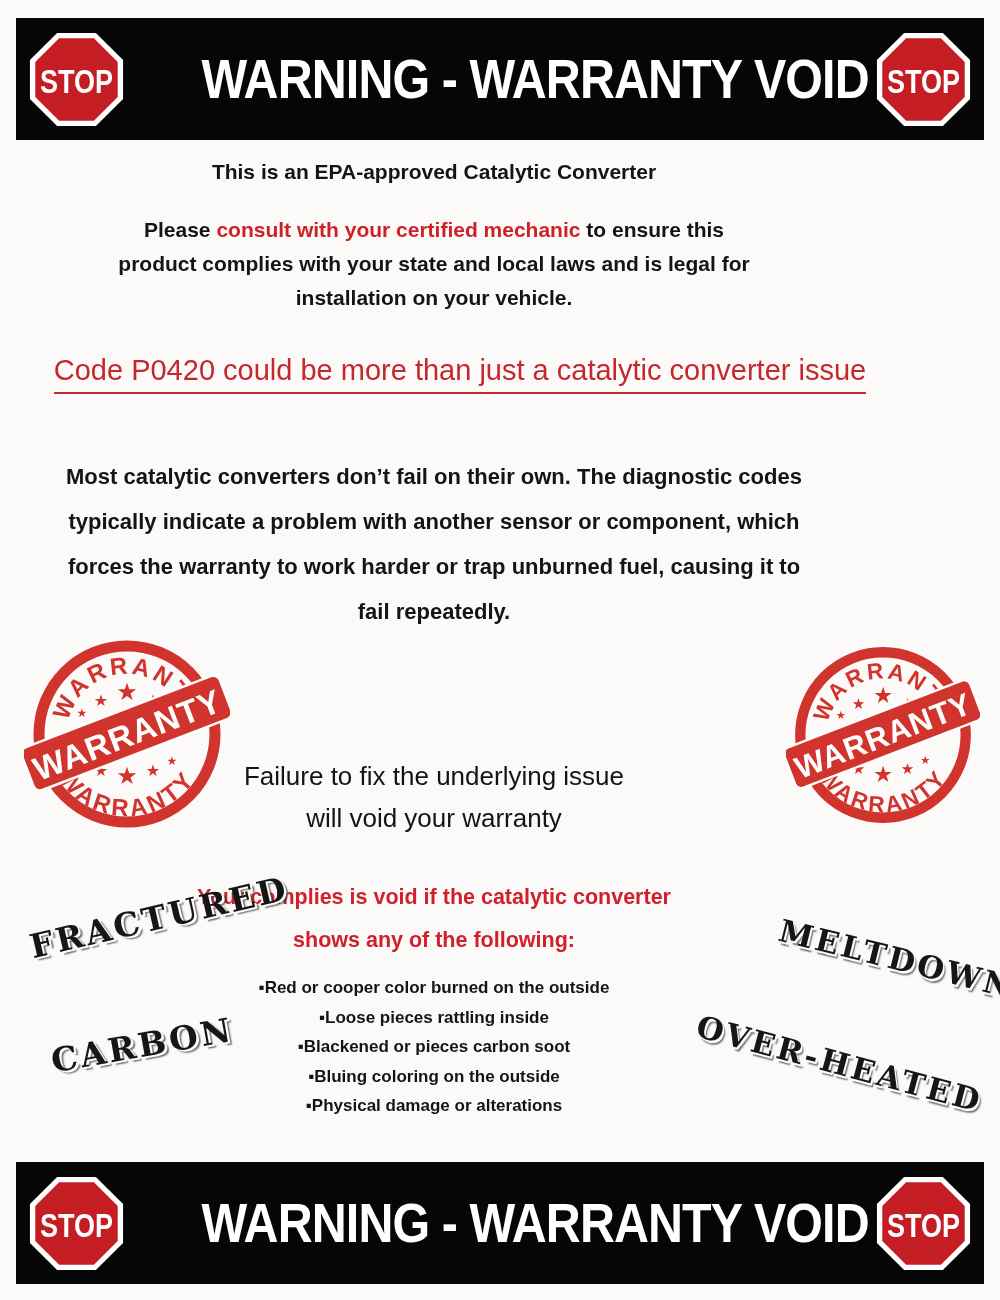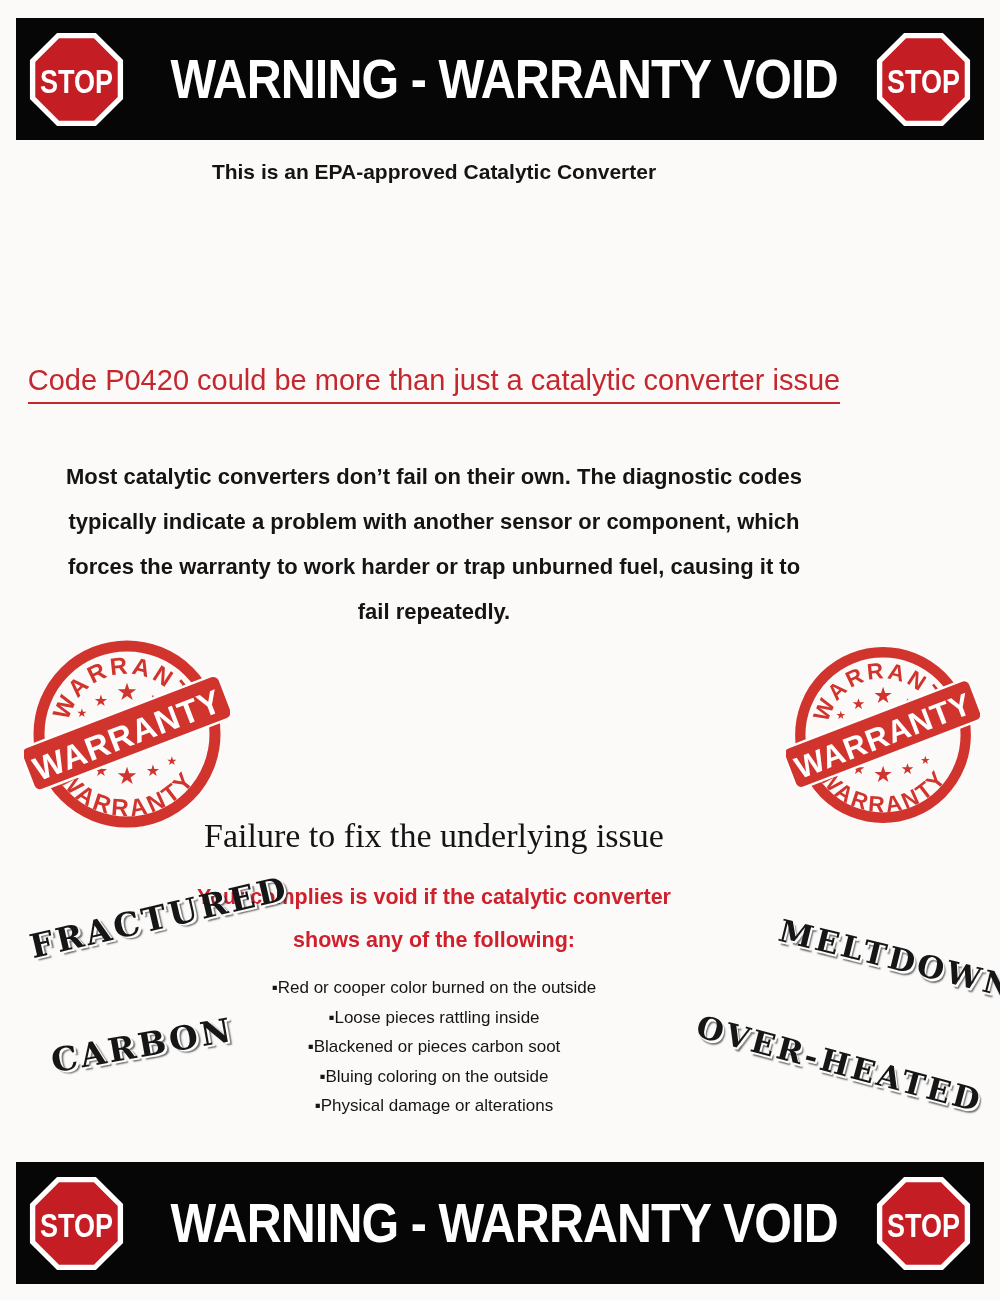--- a/index.html
+++ b/index.html
@@ -9,51 +9,51 @@
   .page { position:relative; width:1000px; height:1300px; background:#fbfaf9; overflow:hidden;padding-left:31px; }
 
   
   .banner {
     position:absolute; left:16px; width:968px; height:122px;
     background:#060606; display:flex; align-items:center;
     justify-content:space-between; padding:0 12px;
   }
   .banner.top { top:18px; }
   .banner.bottom { top:1162px; }
-  .banner-title-wrap { flex:1; text-align:right; overflow:hidden; }
+  .banner-title-wrap { flex:1; text-align:right; overflow:hidden;margin-left:31px; }
   .banner-title {
     display:inline-block; color:#ffffff; font-weight:800; font-size:55px;
     letter-spacing:-1px; transform:scaleX(.88); white-space:nowrap;
   }
   .stop-svg { width:97px; height:97px; flex:0 0 auto; }
 
   
   .cline { width:100%; text-align:center; }
   .block { position:absolute; left:0; width:868px; text-align:center; color:#141414; }
 
   .epa-line { top:160px; font-size:21px; font-weight:700; }
 
   .mechanic { top:213px; font-size:21px; font-weight:700; line-height:34px; }
   .red-inline { color:#ce2127; }
 
-  .heading { top:364px; }
+  .heading { top:354px;margin-left:26px; }
   .heading span {
     display:inline-block; color:#c4272d; font-size:29px; font-weight:400;
     border-bottom:2px solid #c4272d; padding-bottom:5px;
   }
 
   .diagnostics { top:454px; font-size:22px; font-weight:700; line-height:45px; }
 
   .recommend { top:641px; font-size:21.5px; font-weight:700; line-height:45px; }
 
-  .failure { top:815px; font-size:34px; font-weight:400; line-height:42px;font-family:Liberation Serif, serif; }
+  .failure { top:755px; font-size:26px; font-weight:400; line-height:42px; }
 
   .void-notice { top:876px; font-size:21.5px; font-weight:700; line-height:43px; color:#d0202c; }
 
-  .bullets { top:973px; list-style:none; font-size:17px; font-weight:400; line-height:29.5px; }
+  .bullets { top:973px; list-style:none; font-size:17px; font-weight:700; line-height:29.5px; }
 
   
   .deco {
     position:absolute; font-family:"DejaVu Serif", serif; font-weight:700;
     color:#161616; letter-spacing:3px; white-space:nowrap;
     text-shadow:2px 2px 0 #ffffff, 3.5px 3.5px 1.5px rgba(40,40,40,.65);
   }
   .deco-fractured { left:26px;  top:928px;  font-size:33px; transform:rotate(-13deg); transform-origin:left top; }
   .deco-carbon    { left:48px;  top:1042px; font-size:33px; transform:rotate(-10deg); transform-origin:left top; }
   .deco-meltdown  { left:784px; top:912px;  font-size:31px; transform:rotate(14deg);  transform-origin:left top; }
@@ -80,20 +80,25 @@
     </div>
     <svg class="stop-svg" viewBox="0 0 100 100">
       <polygon points="30,2 70,2 98,30 98,70 70,98 30,98 2,70 2,30" fill="#ffffff"></polygon>
       <polygon points="32,7.5 68,7.5 92.5,32 92.5,68 68,92.5 32,92.5 7.5,68 7.5,32" fill="#c41e24"></polygon>
       <text x="0" y="0" transform="translate(50,52) scale(0.82,1)" text-anchor="middle" dominant-baseline="central" fill="#ffffff" font-weight="800" font-size="34" font-family="Liberation Sans, sans-serif">STOP</text>
     </svg>
   </div>
 
   <div class="block epa-line">This is an EPA-approved Catalytic Converter</div>
 
+  <div class="block mechanic">
+    <div class="cline"><span>Please </span><span class="red-inline">consult with your certified mechanic</span><span> to ensure this</span></div>
+    <div class="cline">product complies with your state and local laws and is legal for</div>
+    <div class="cline">installation on your vehicle.</div>
+  </div>
 
   <div class="block heading">
     <span>Code P0420 could be more than just a catalytic converter issue</span>
   </div>
 
   <div class="block diagnostics">
     <div class="cline">Most catalytic converters don’t fail on their own. The diagnostic codes</div>
     <div class="cline">typically indicate a problem with another sensor or component, which</div>
     <div class="cline">forces the warranty to work harder or trap unburned fuel, causing it to</div>
     <div class="cline">fail repeatedly.</div>
@@ -151,20 +156,21 @@
     </g>
     <g transform="rotate(-21 100 100)">
       <rect x="-6" y="76" width="212" height="46" rx="7" fill="#d1332d" stroke="#ffffff" stroke-width="2.5"></rect>
       <text x="100" y="101" text-anchor="middle" dominant-baseline="central" fill="#ffffff" font-family="Liberation Sans, sans-serif" font-weight="800" font-size="33" letter-spacing="1">WARRANTY</text>
     </g>
   </svg>
 
 
   <div class="block failure">
     <div class="cline">Failure to fix the underlying issue</div>
+    <div class="cline">will void your warranty</div>
   </div>
 
   <div class="block void-notice">
     <div class="cline">Your complies is void if the catalytic converter</div>
     <div class="cline">shows any of the following:</div>
   </div>
 
   <ul class="block bullets">
     <li>▪Red or cooper color burned on the outside</li>
     <li>▪Loose pieces rattling inside</li>

